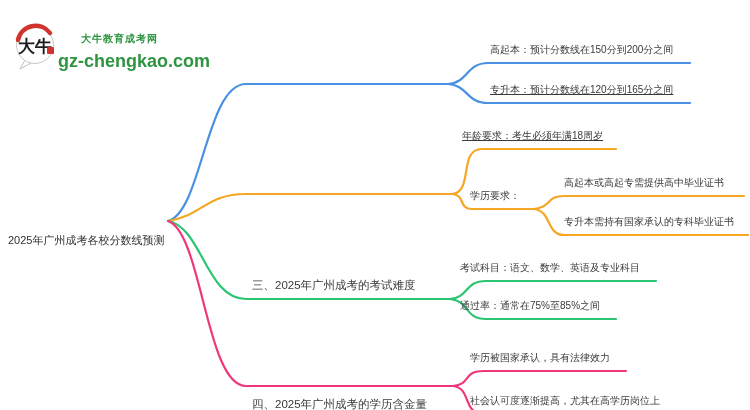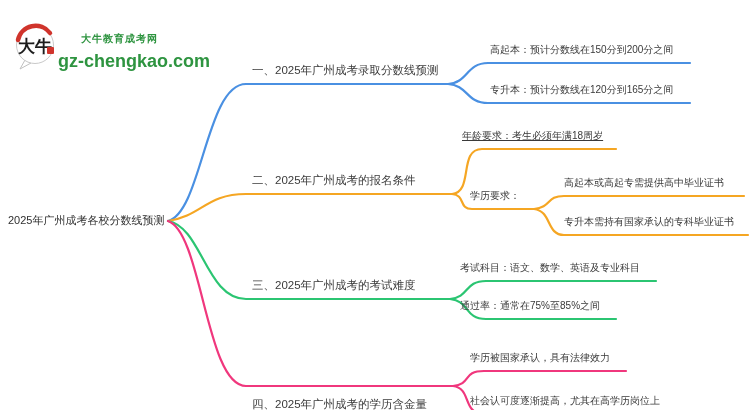--- a/index.html
+++ b/index.html
@@ -7,21 +7,21 @@
     width:750px;height:410px;position:relative;overflow:hidden;
     background:#ffffff;
     font-family:"Liberation Sans","DejaVu Sans",sans-serif;
   }
   #stage{position:absolute;left:0;top:16px;width:750px;height:410px;}
   svg.links{position:absolute;left:0;top:0;z-index:0;}
   .node{
     position:absolute;z-index:2;white-space:nowrap;
     color:#3a3a3a;line-height:15px;font-weight:500;
   }
-  .center-node{font-size:11px;color:#2f2f2f;}
+  .center-node{font-size:11px;color:#2f2f2f;margin-top:20px;}
   .branch-label{font-size:11.5px;}
   .leaf{font-size:10px;}
   
   .logo{position:absolute;left:12px;top:6px;z-index:3;}
   .logo-title{position:absolute;left:58px;top:16px;font-size:10px;font-weight:700;letter-spacing:1px;white-space:nowrap;margin-left:23px;}
   .logo-url{position:absolute;left:58px;top:35px;font-size:18px;font-weight:700;white-space:nowrap;}
 </style>
 </head>
 <body>
 
@@ -53,25 +53,23 @@
     <circle cx="23" cy="23" r="18.5" fill="#ffffff" stroke="#c9c9c9" stroke-width="1"></circle>
     <path d="M6,18 A18,18 0 0 1 38,11" stroke-width="4.5" stroke-linecap="round" fill="none" stroke="#d0342c"></path>
     <text x="23" y="30" text-anchor="middle" font-size="17" font-weight="bold" font-family="DejaVu Serif, serif" fill="#1d1d1d">大牛</text>
     <rect x="35" y="25" width="7" height="7" rx="1" fill="#d0342c"></rect>
   </svg>
   <div class="logo-title" style="color: rgb(46, 148, 64);">大牛教育成考网</div>
   <div class="logo-url" style="color: rgb(46, 148, 64);">gz-chengkao.com</div>
 
   <div class="node center-node" style="left:8px;top:197px;">2025年广州成考各校分数线预测</div>
 
-  <div class="node branch-label" style="left:252px;top:47px;">一、2025年广州成考录取分数线预测</div>
   <div class="node leaf" style="left:490px;top:26px;">高起本：预计分数线在150分到200分之间</div>
-  <div class="node leaf" style="left:490px;top:66px;">专升本：预计分数线在120分到165分之间</div>
+  <div class="node leaf" style="left:490px;top:66px;text-decoration:underline;">专升本：预计分数线在120分到165分之间</div>
 
-  <div class="node branch-label" style="left:252px;top:157px;">二、2025年广州成考的报名条件</div>
   <div class="node leaf" style="left:462px;top:112px;text-decoration:underline;">年龄要求：考生必须年满18周岁</div>
   <div class="node leaf" style="left:462px;top:172px;padding-left:8px;">学历要求：</div>
   <div class="node leaf" style="left:564px;top:198px;">专升本需持有国家承认的专科毕业证书</div>
   <div class="node leaf" style="left:564px;top:159px;">高起本或高起专需提供高中毕业证书</div>
 
   <div class="node branch-label" style="left:252px;top:262px;">三、2025年广州成考的考试难度</div>
   <div class="node leaf" style="left:460px;top:244px;">考试科目：语文、数学、英语及专业科目</div>
   <div class="node leaf" style="left:460px;top:282px;">通过率：通常在75%至85%之间</div>
 
   <div class="node branch-label" style="left:252px;top:349px;margin-top:32px;">四、2025年广州成考的学历含金量</div>

